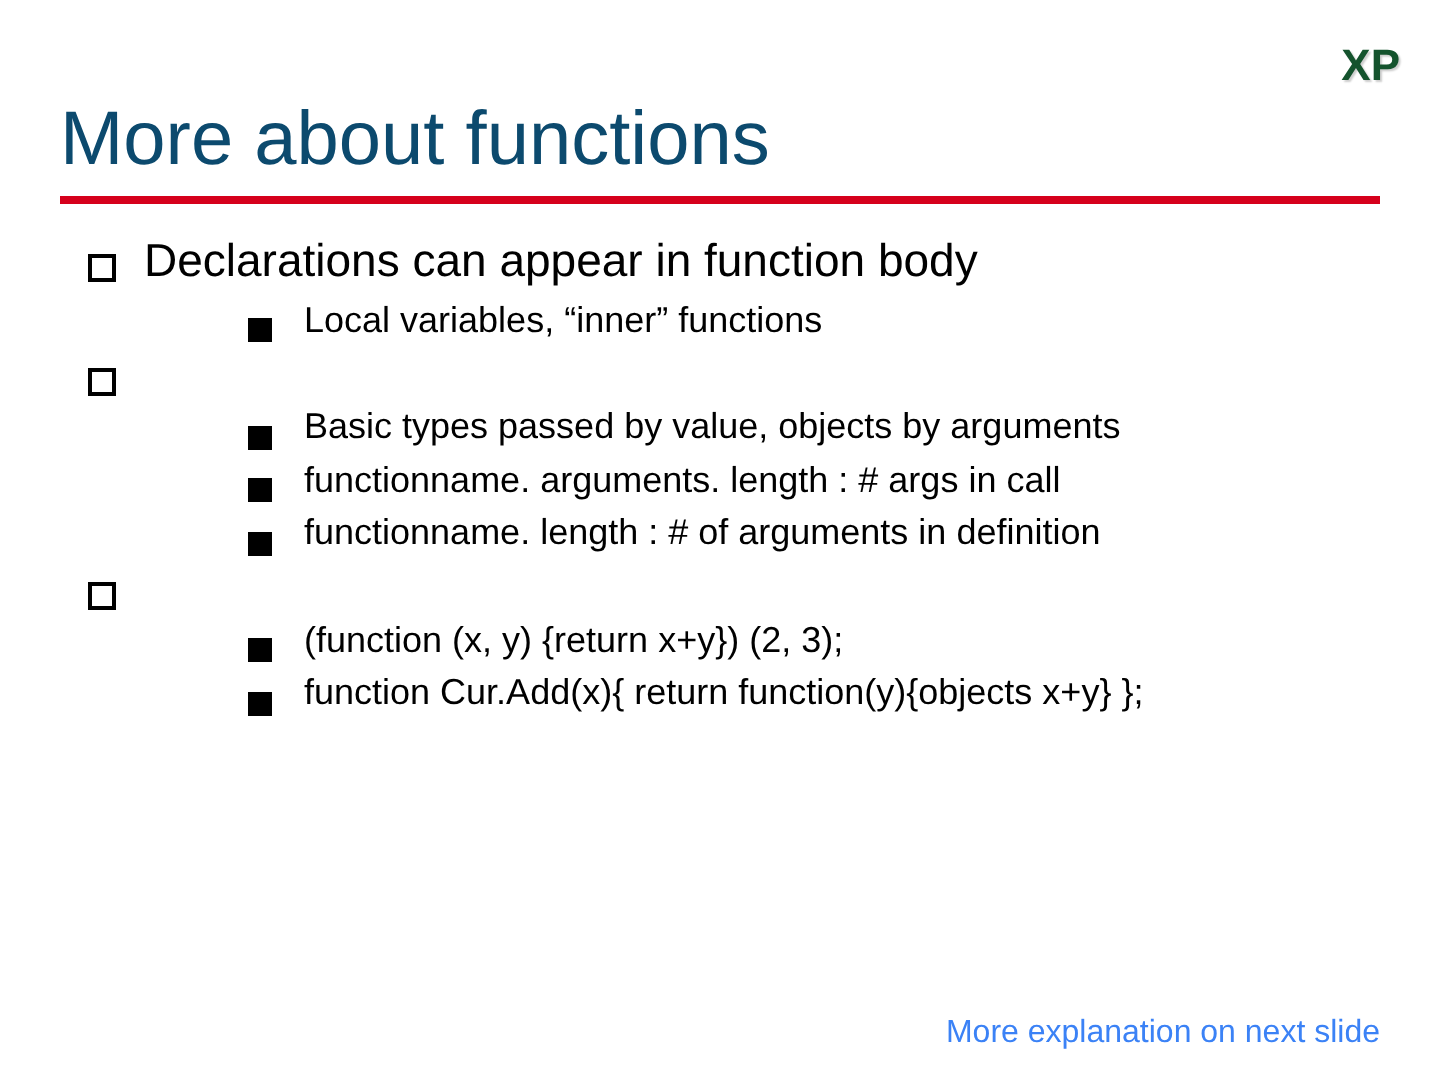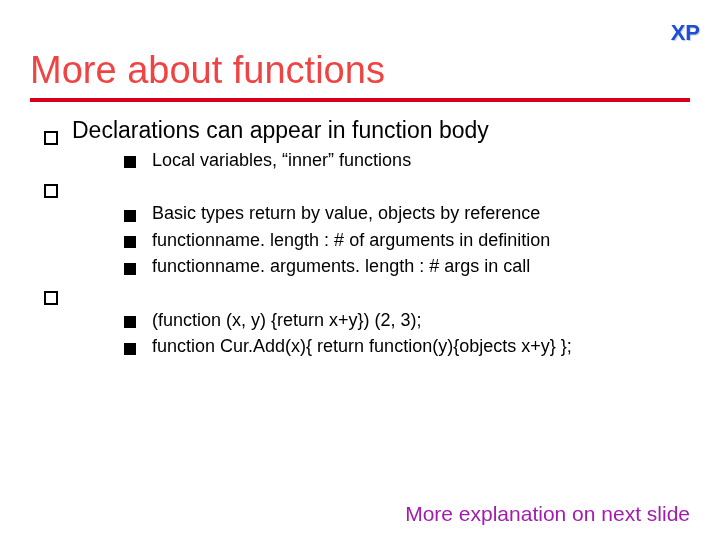--- a/index.html
+++ b/index.html
@@ -6,43 +6,43 @@
   html, body { width: 720px; height: 540px; overflow: hidden; }
   body {
     background: #ffffff;
     font-family: Verdana, Tahoma, Geneva, sans-serif;
     position: relative;
   }
   .corner-label {
     position: absolute;
     top: 20px;
     right: 20px;
-    color: #1d4ed8;
+    color: #14532d;
     font-weight: bold;
     font-size: 22px;
     text-shadow: 1px 1px 1px rgba(0,0,0,0.2);
   }
   .content {
     padding: 50px 30px 0 30px;
   }
   .title {
     font-size: 38px;
     font-weight: normal;
-    color: #ef4444;
+    color: #0c4a6e;
     padding-bottom: 6px;
     border-bottom: 4px solid #d6001c;
     line-height: 1.1;
   }
   .bullets {
     margin-top: 14px;
     padding-left: 14px;
   }
   .b1 {
     display: flex;
-    align-items: flex-end;
+    align-items: center;
     margin-top: 6px;
     margin-bottom: 2px;
   }
   .b1 .marker {
     width: 14px;
     height: 14px;
     border: 2px solid #000;
     background: #fff;
     flex: 0 0 auto;
     margin-top: 7px;
@@ -51,21 +51,21 @@
   .b1 .text {
     font-size: 23px;
     color: #000;
     line-height: 1.25;
   }
   .sub {
     padding-left: 44px;
   }
   .b2 {
     display: flex;
-    align-items: center;
+    align-items: flex-end;
     margin-top: 4px;
     margin-bottom: 2px;
     padding-left: 36px;
   }
   .b2 .marker {
     width: 12px;
     height: 12px;
     background: #000;
     flex: 0 0 auto;
     margin-top: 5px;
@@ -73,22 +73,22 @@
   }
   .b2 .text {
     font-size: 18px;
     color: #000;
     line-height: 1.25;
   }
   .footnote {
     position: absolute;
     bottom: 14px;
     right: 30px;
-    font-size: 21px;
-    color: #a21caf;
+    font-size: 16px;
+    color: #3b82f6;
   }
 </style>
 </head>
 <body>
 
 <div class="corner-label">XP</div>
 
 <div class="content">
   <h1 class="title">More about functions</h1>
   <div class="bullets" id="bullets">
@@ -101,31 +101,31 @@
           <span class="marker"></span>
           <span class="text">Local variables, “inner” functions</span>
         </div>
       </div>
       <div class="b1">
         <span class="marker"></span>
       </div>
       <div class="sub">
         <div class="b2">
           <span class="marker"></span>
-          <span class="text">Basic types return by value, objects by reference</span>
+          <span class="text">Basic types passed by value, objects by arguments</span>
         </div>
       </div>
       <div class="sub">
         <div class="b2">
           <span class="marker"></span>
-          <span class="text">functionname. length : # of arguments in definition</span>
+          <span class="text">functionname. arguments. length : # args in call</span>
         </div>
         <div class="b2">
           <span class="marker"></span>
-          <span class="text">functionname. arguments. length : # args in call</span>
+          <span class="text">functionname. length : # of arguments in definition</span>
         </div>
       </div>
       <div class="b1">
         <span class="marker"></span>
       </div>
       <div class="sub">
         <div class="b2">
           <span class="marker"></span>
           <span class="text">(function (x, y) {return x+y}) (2, 3);</span>
         </div>

